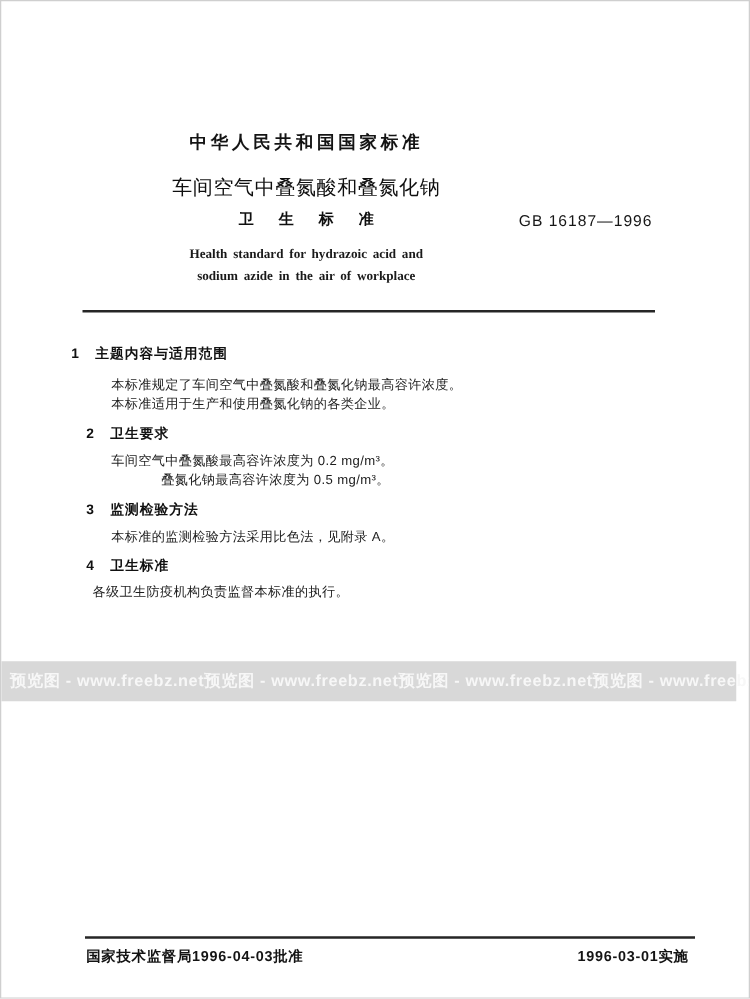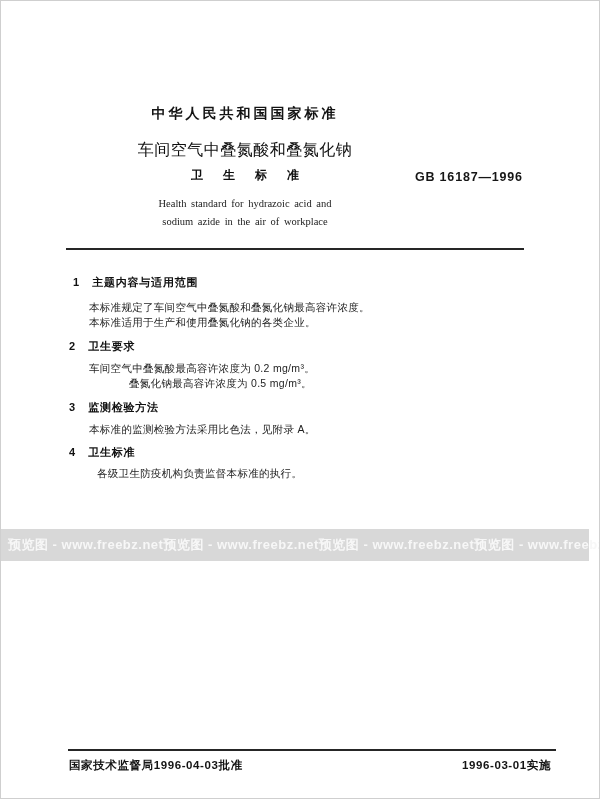--- a/index.html
+++ b/index.html
@@ -44,27 +44,27 @@
     font-size: 12px;
     font-weight: bold;
     letter-spacing: 20px;
     text-indent: 20px; 
     color: #0f0f0f;
   }
   .std-number {
     top: 169px;
     left: 414px;
     font-size: 12.5px;
-    font-weight: bold;
+    font-weight: normal;
     letter-spacing: 0.8px;
     color: #161616;
   }
   .eng-title {
     font-family: "Liberation Serif", "DejaVu Serif", serif;
-    font-weight: normal;
+    font-weight: bold;
     font-size: 10.5px;
     color: #1a1a1a;
     word-spacing: 2px;
   }
   .eng-1 { top: 197px; }
   .eng-2 { top: 215px; }
 
   .rule { background: #262626; height: 2px; }
   .rule-top { top: 247px; left: 65px; width: 458px; }
   .rule-bottom { top: 748px; left: 67px; width: 488px; height: 2px; }
@@ -77,30 +77,30 @@
     white-space: nowrap;
     letter-spacing: 0.8px;
   }
   .sec-heading .sec-num { display: inline-block; margin-right: 13px; letter-spacing: 0; }
   .body-line {
     font-size: 10.5px;
     color: #1d1d1d;
     white-space: nowrap;
     letter-spacing: 0.3px;
   }
-  .s1-h  { top: 274px; left: 72px; }
+  .s1-h  { top: 274px; left: 56px; }
   .s1-p1 { top: 300px; left: 88px; text-align: right; }
   .s1-p2 { top: 315px; left: 88px; }
   .s2-h  { top: 338px; left: 68px; }
   .s2-p1 { top: 361px; left: 88px; }
   .s2-p2 { top: 376px; left: 128px; }
   .s3-h  { top: 399px; left: 68px; }
   .s3-p1 { top: 422px; left: 88px; }
   .s4-h  { top: 444px; left: 68px; }
-  .s4-p1 { top: 466px; left: 96px; }
+  .s4-p1 { top: 466px; left: 73px; }
 
   
   .watermark-band {
     top: 528px;
     left: 0;
     width: 588px;
     height: 32px;
     background: #d8d8d8;
     display: flex;
     align-items: center;

